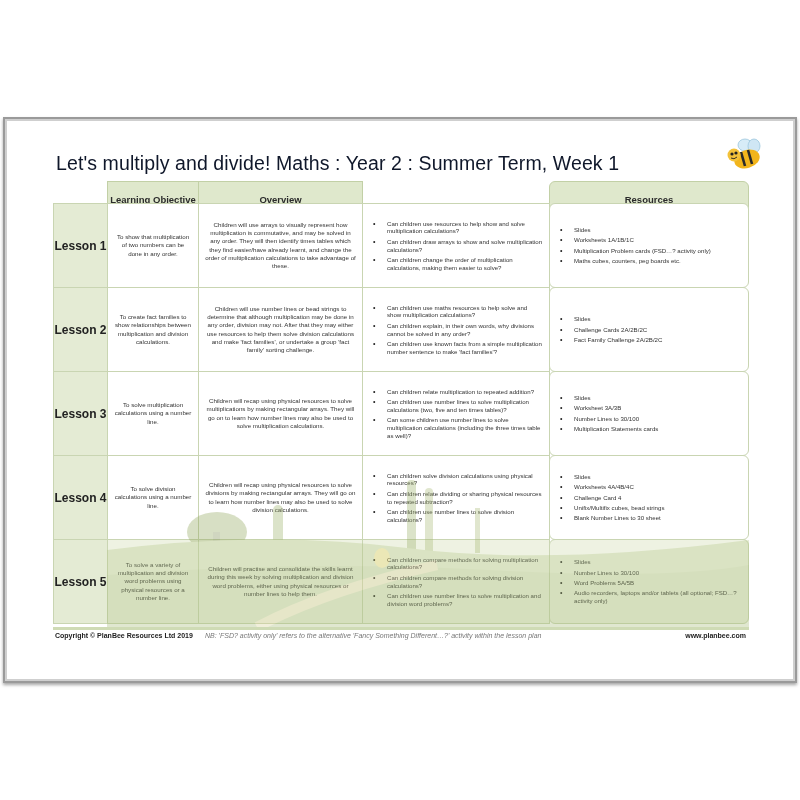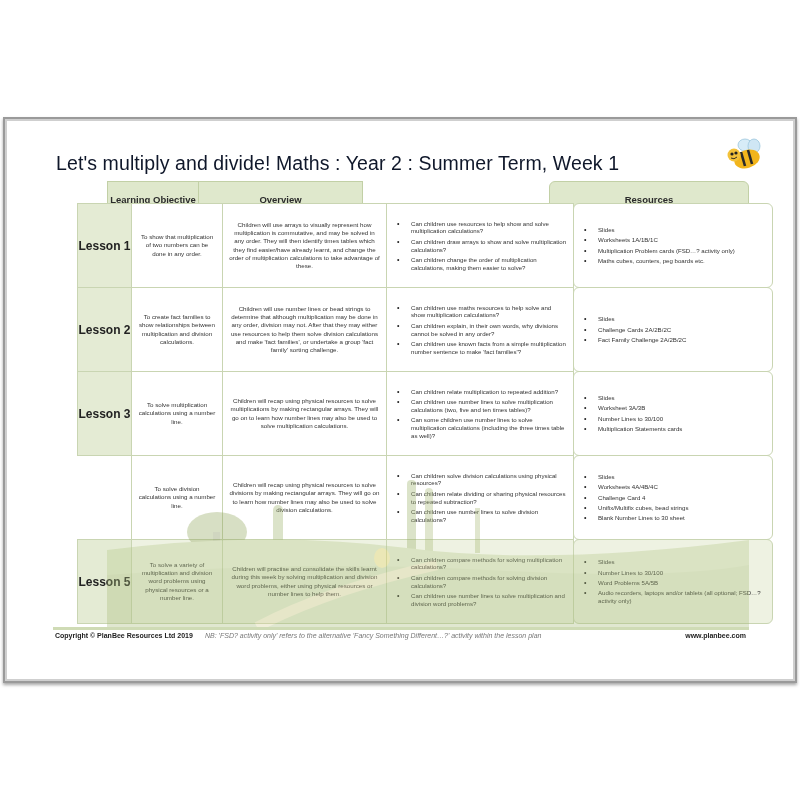--- a/index.html
+++ b/index.html
@@ -65,21 +65,20 @@
     box-sizing: border-box;
     font-size: 9.5px;
     font-weight: bold;
     color: #2b2b2b;
     display: flex; align-items: center; justify-content: center;
   }
   .lrow {
     position: absolute;
     left: 0; width: 696px;
     height: 85px;
-    margin-left: 24px;
   }
   .lcell {
     position: absolute;
     top: 0; height: 85px;
     border: 1px solid #c9d5b2;
     box-sizing: border-box;
     background: #ffffff;
   }
   .lesson-label {
     background: #e4ebd4;
@@ -240,20 +239,21 @@
       <ul class="blist">
         <li>Slides</li>
         <li>Worksheet 3A/3B</li>
         <li>Number Lines to 30/100</li>
         <li>Multiplication Statements cards</li>
       </ul>
     </div>
   </div>
 
   <div class="lrow" style="top:274px">
+    <div class="lcell c0 lesson-label">Lesson 4</div>
     <div class="lcell c1 obj">
         <span>To solve division calculations using a number line.</span>
       </div>
     <div class="lcell c2 ovr">
         <span>Children will recap using physical resources to solve divisions by making rectangular arrays. They will go on to learn how number lines may also be used to solve division calculations.</span>
       </div>
     <div class="lcell c3 list-cell">
       <ul class="blist">
         <li>Can children solve division calculations using physical resources?</li>
         <li>Can children relate dividing or sharing physical resources to repeated subtraction?</li>

